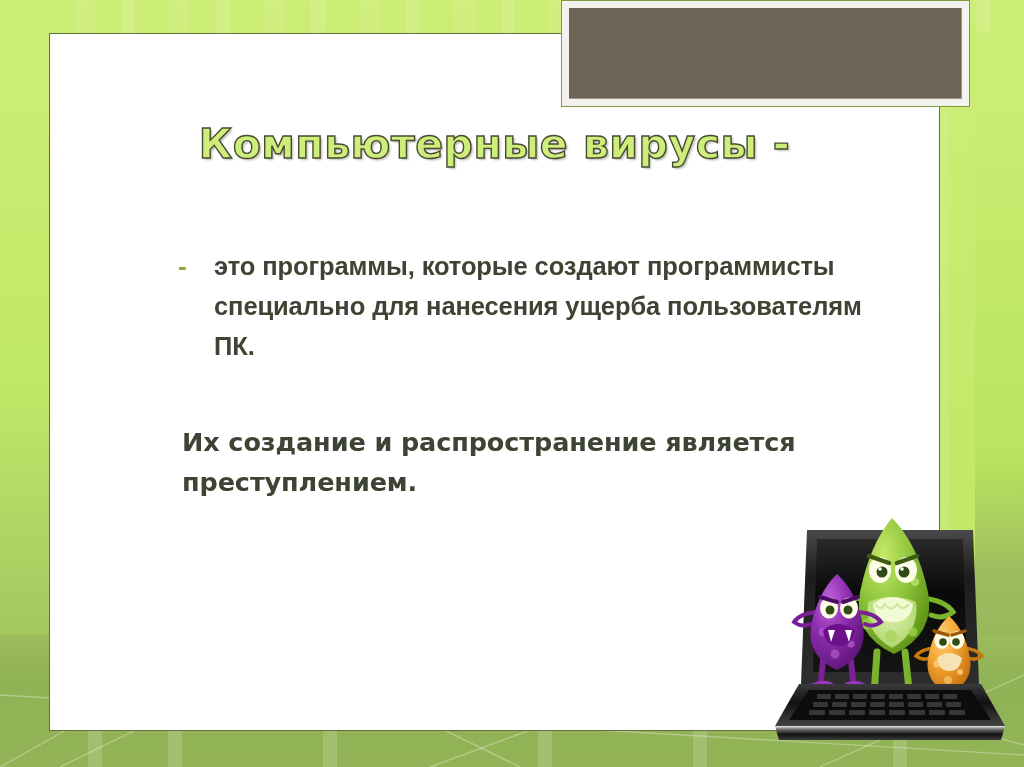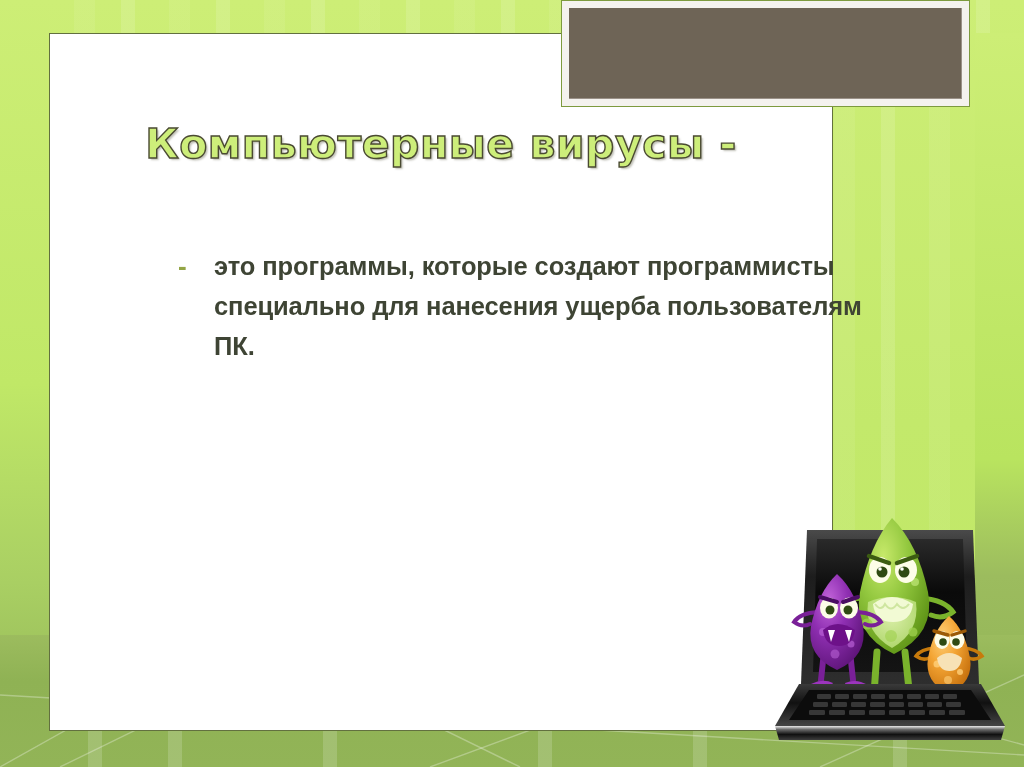--- a/index.html
+++ b/index.html
@@ -46,21 +46,21 @@
     background:linear-gradient(180deg,#cdee76 0%, #b9e45f 58%, #9cbc5e 74%, #8fb254 100%);
   }
   .left-band {
     position:absolute; top:0; left:0; width:49px; bottom:0;
     background:linear-gradient(180deg,#cdee76 0%, #c0e867 50%, #a9cf63 76%, #8fb254 100%);
   }
 
   
   .card {
     position:absolute;
-    left:49px; top:33px; width:784px; height:698px;
+    left:49px; top:33px; width:891px; height:698px;
     background:#ffffff;
     border:1px solid #62703f;
     z-index:5;
     padding-left:24px;
   }
 
   
   .brown-box {
     position:absolute;
     left:511px; top:-34px; width:409px; height:107px;
@@ -177,20 +177,21 @@
       <div class="inner"></div>
     </div>
 
     <div class="title">Компьютерные вирусы -</div>
 
     <div class="body-block">
       <div class="bullet-row">
         <div class="bullet-dash">-</div>
         <div class="para">это программы, которые создают программисты специально для нанесения ущерба пользователям ПК.</div>
       </div>
+      <div class="para2">Их создание и распространение является преступлением.</div>
     </div>
 
     <div class="illustration">
       <svg width="250" height="245" viewBox="0 0 250 245">
         <defs>
           <linearGradient id="screenG" x1="0" y1="0" x2="0" y2="1">
             <stop offset="0%" stop-color="#2a2a2a"></stop>
             <stop offset="40%" stop-color="#0a0a0a"></stop>
             <stop offset="100%" stop-color="#141414"></stop>
           </linearGradient>

